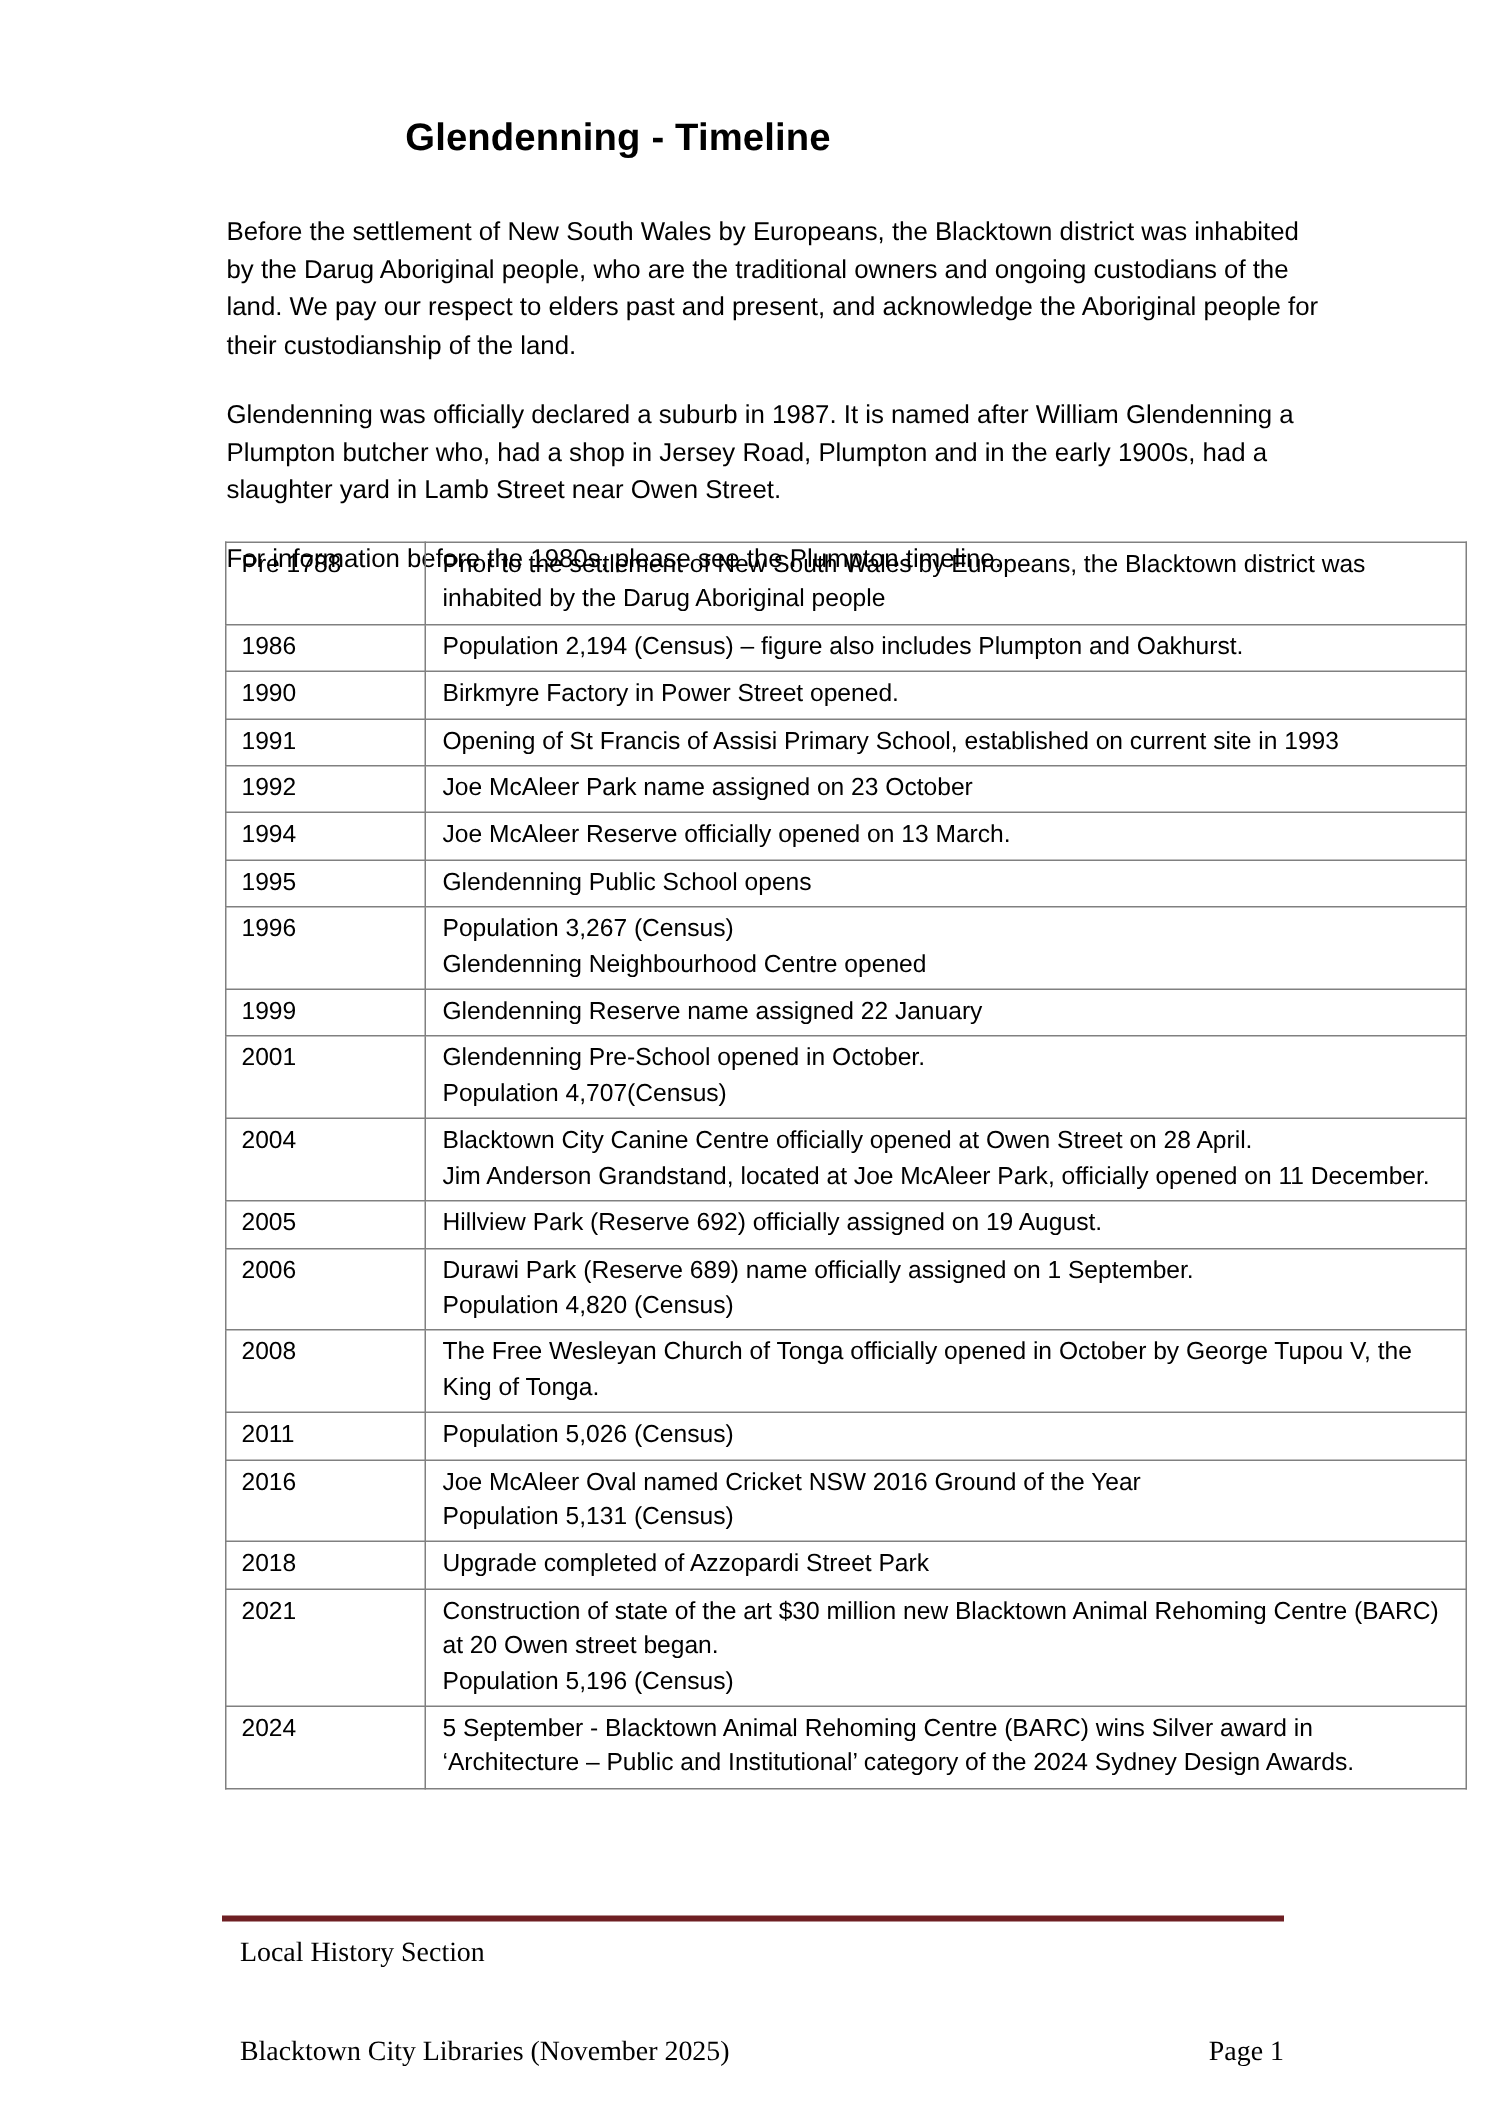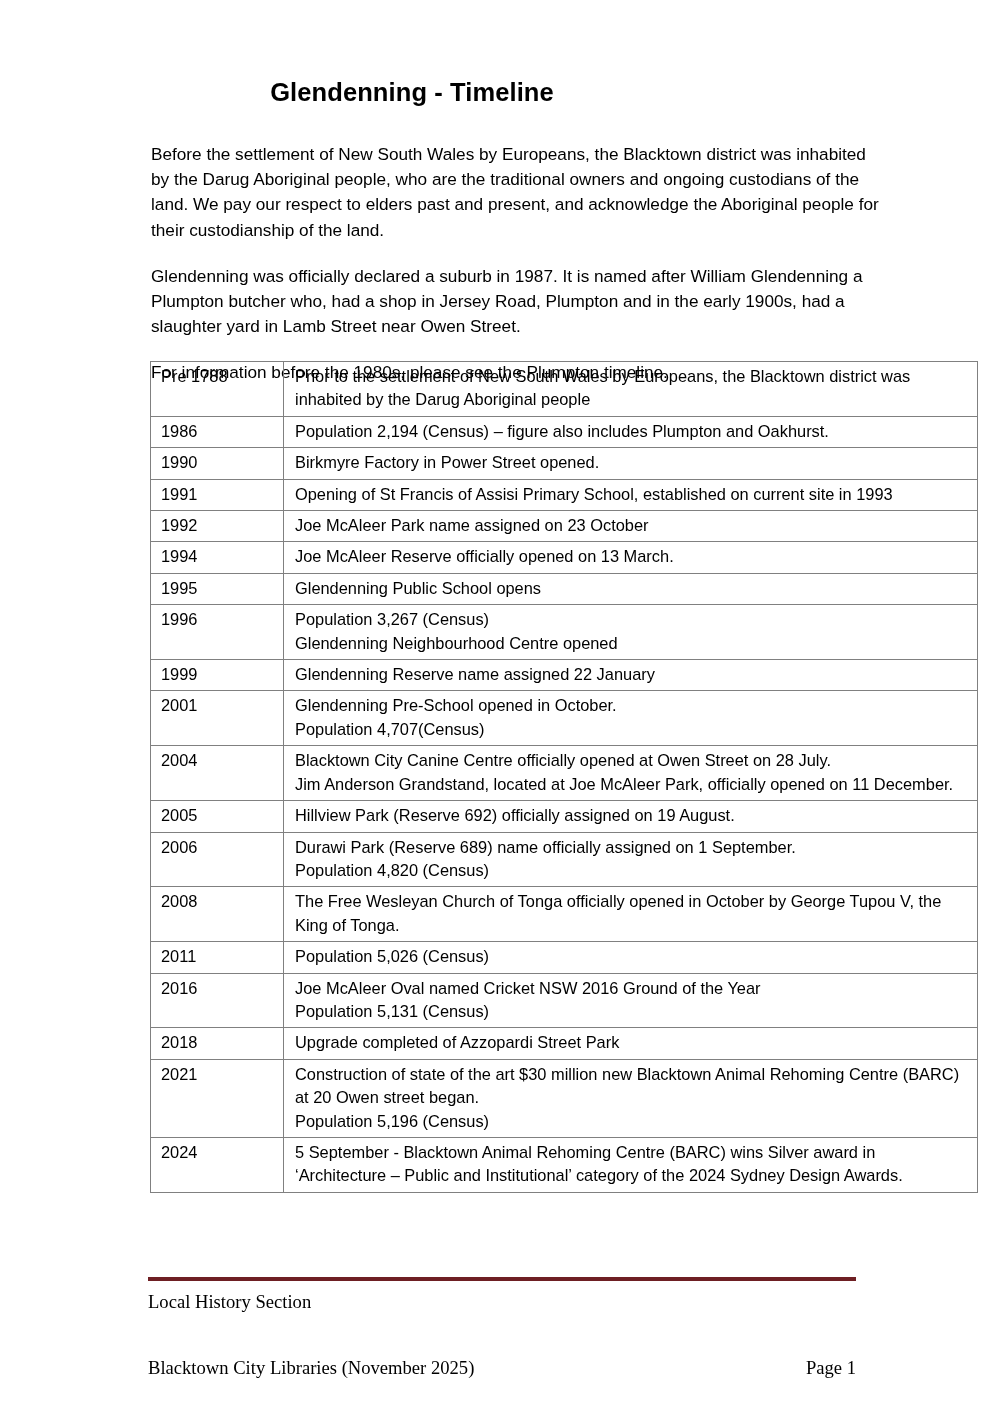--- a/index.html
+++ b/index.html
@@ -96,21 +96,21 @@
     width: 708px;
     font-family: "Liberation Serif", serif;
     font-size: 18.6px;
     line-height: 26px;
   }
   .footer .row {
     display: flex;
     justify-content: space-between;
     align-items: baseline;
   }
-  .footer .left-col { text-align: right; }
+  .footer .left-col { text-align: right; margin-left: 12px; }
   .footer .page-num { white-space: nowrap; margin-top: 40px; }
 </style>
 </head>
 <body>
 
 <div class="page">
 
   <div class="doc-title">Glendenning - Timeline</div>
 
   <div class="intro">
@@ -179,21 +179,21 @@
         <tr>
           <td class="year">2001</td>
           <td class="event">
             <span class="line">Glendenning Pre-School opened in October.</span>
             <span class="line">Population 4,707(Census)</span>
           </td>
         </tr>
         <tr>
           <td class="year">2004</td>
           <td class="event">
-            <span class="line">Blacktown City Canine Centre officially opened at Owen Street on 28 July.</span>
+            <span class="line">Blacktown City Canine Centre officially opened at Owen Street on 28 April.</span>
             <span class="line">Jim Anderson Grandstand, located at Joe McAleer Park, officially opened on 11 December.</span>
           </td>
         </tr>
         <tr>
           <td class="year">2005</td>
           <td class="event">
             <span class="line">Hillview Park (Reserve 692) officially assigned on 19 August.</span>
           </td>
         </tr>
         <tr>

